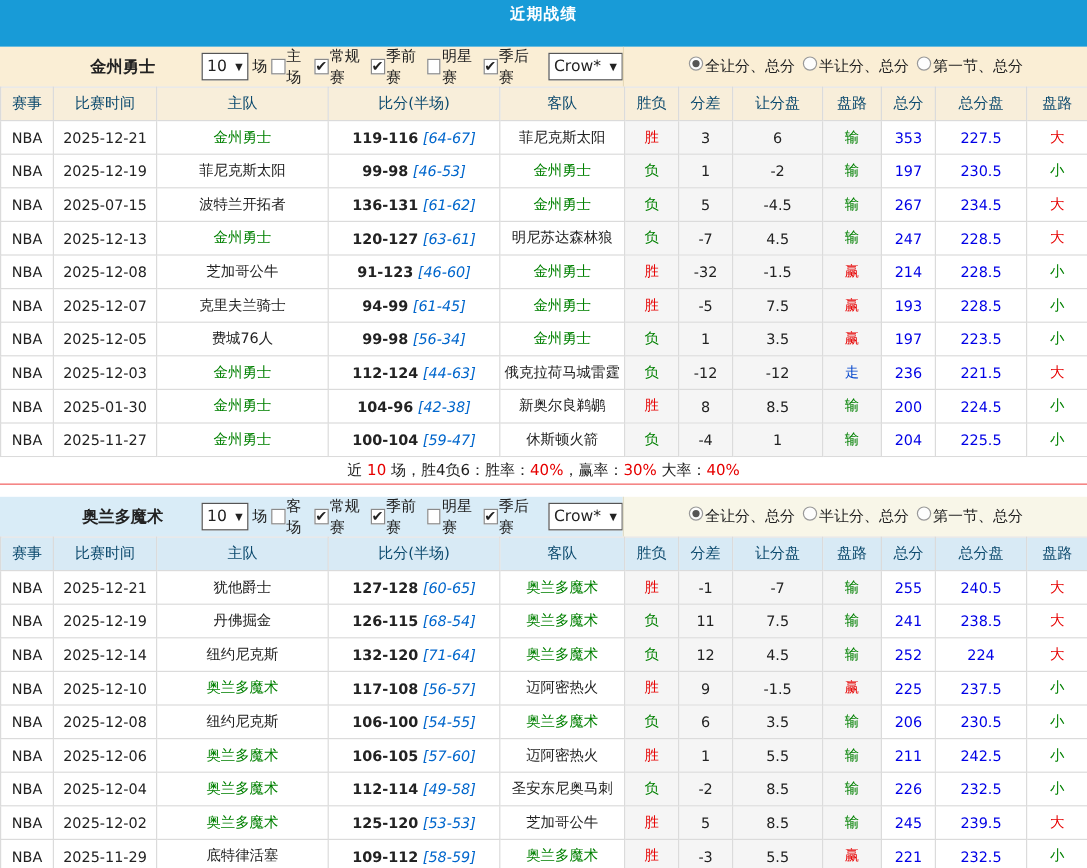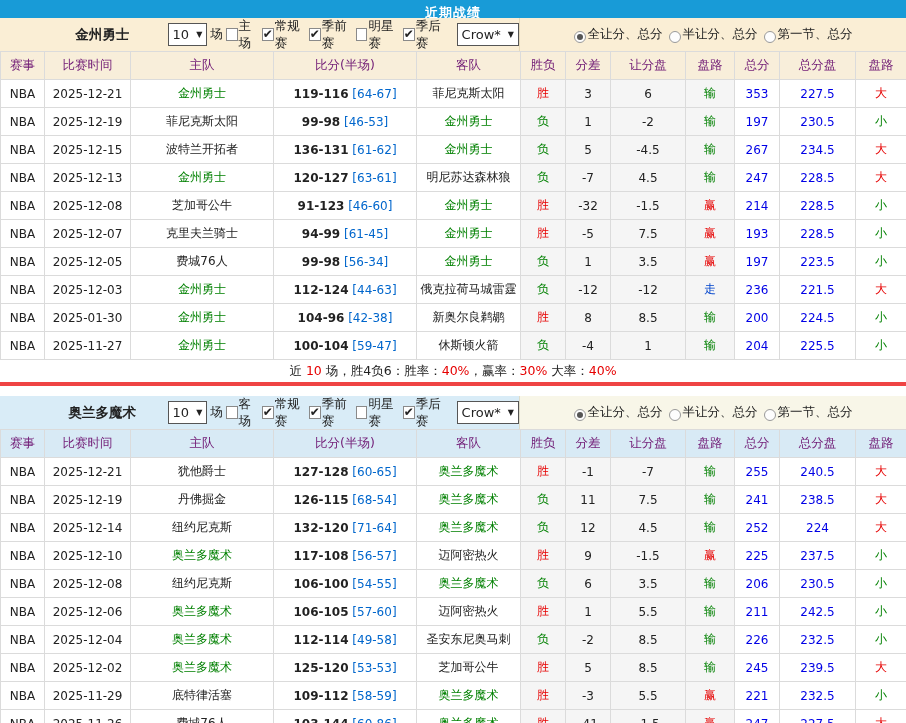--- a/index.html
+++ b/index.html
@@ -1,48 +1,48 @@
 <!DOCTYPE html>
 <html><head>
 <meta charset="utf-8">
 <style>
   html,body{margin:0;padding:0;background:#fff;}
   body{width:906px;font-family:"DejaVu Sans","Liberation Sans",sans-serif;color:#222;-webkit-font-smoothing:antialiased;}
-  .title-bar{height:18px;line-height:25px;background:#189bd7;color:#fff;text-align:center;font-size:13px;font-weight:bold;letter-spacing:1px;}
+  .title-bar{height:39px;line-height:25px;background:#189bd7;color:#fff;text-align:center;font-size:13px;font-weight:bold;letter-spacing:1px;}
   .filter-row{display:flex;height:33px;align-items:stretch;font-size:12.5px;}
   .filter-left{flex:0 0 519px;display:flex;align-items:center;}
   .filter-right{flex:1;display:flex;align-items:center;justify-content:center;}
   .panel.warm .filter-left{background:#faeed5;}
   .panel.warm .filter-right{background:#faeed5;border-left:1px solid #e6d9b8;}
   .panel.cool .filter-left{background:#d9ecf7;}
   .panel.cool .filter-right{background:#f8f6e8;border-left:1px solid #e0ddc8;}
   .team-name{margin-left:45px;width:128px;text-align:center;font-weight:bold;font-size:13.5px;white-space:nowrap;}
   .sel{display:inline-flex;align-items:center;background:#fff;border:1px solid #555;height:21px;padding:0 4px;font-size:13px;margin-left:8px;cursor:default;}
   .sel .arr{font-size:8px;margin-left:7px;color:#222;}
   .unit{margin:0 2px 0 3px;}
   .cb-area{display:inline-flex;align-items:center;}
   .cb{display:inline-flex;align-items:center;margin-left:1px;}
   .cb .box{width:13px;height:13px;box-sizing:border-box;border:1px solid #8a8a8a;background:#fff;display:inline-flex;align-items:center;justify-content:center;font-size:12px;line-height:11px;font-weight:bold;color:#222;margin-right:1px;}
-  .radio{display:inline-flex;align-items:flex-end;margin:0 3px;}
+  .radio{display:inline-flex;align-items:flex-start;margin:0 3px;}
   .radio .dot{width:12px;height:12px;box-sizing:border-box;border:1px solid #999;border-radius:50%;background:#fdfdfd;margin-right:2px;position:relative;}
   .radio.on .dot::after{content:"";position:absolute;left:2px;top:2px;right:2px;bottom:2px;background:#555;border-radius:50%;}
   table{width:906px;border-collapse:collapse;table-layout:fixed;font-size:12px;text-align:center;}
   th,td{border:1px solid #dbdbdb;height:27px;padding:0 1px;overflow:hidden;white-space:nowrap;}
-  thead th{font-weight:normal;font-size:12.5px;color:#701a75;}
+  thead th{font-weight:normal;font-size:12.5px;color:#0c4a6e;}
   .panel.warm thead th{background:#f8eeda;}
   .panel.cool thead th{background:#d8eaf5;}
   td.gray{background:#f5f5f5;}
   td b{font-weight:bold;}
-  .half{color:#0066cc;}
+  .half{color:#0066cc;font-style:italic;}
   .red{color:#e60000;}
   .green{color:#008000;}
   .blue{color:#0044cc;}
   .numblue{color:#0000e6;}
   td.self{color:#008000;}
-  .summary{height:22px;line-height:22px;text-align:center;font-size:12.5px;border-bottom:4px solid #ef4444;background:#fff;}
+  .summary{height:22px;line-height:22px;text-align:center;font-size:12.5px;border-bottom:1px solid #ef4444;background:#fff;}
   .section-gap{height:10px;background:#fff;}
 </style>
 </head>
 <body>
 
 <div class="title-bar">近期战绩</div>
 
 <div class="panel warm">
   <div class="filter-row">
     <div class="filter-left">
@@ -149,21 +149,21 @@
           <td class="gray green">负</td>
           <td class="gray">1</td>
           <td class="gray">-2</td>
           <td class="gray green">输</td>
           <td class="numblue">197</td>
           <td class="numblue">230.5</td>
           <td class="green">小</td>
         </tr>
         <tr>
           <td>NBA</td>
-          <td>2025-12-15</td>
+          <td>2025-07-15</td>
           <td>波特兰开拓者</td>
           <td><b>136-131</b><span class="half"> [61-62]</span></td>
           <td class="self">金州勇士</td>
           <td class="gray green">负</td>
           <td class="gray">5</td>
           <td class="gray">-4.5</td>
           <td class="gray green">输</td>
           <td class="numblue">267</td>
           <td class="numblue">234.5</td>
           <td class="red">大</td>

